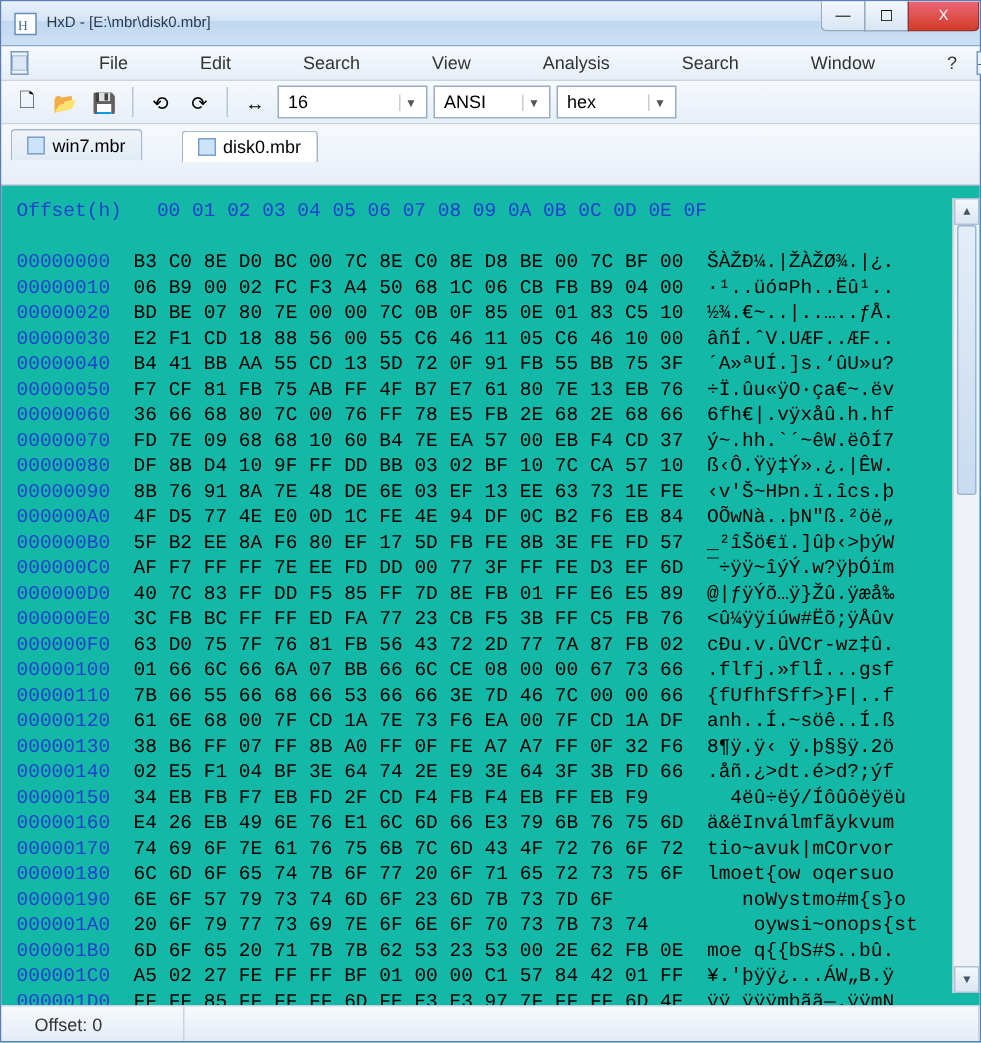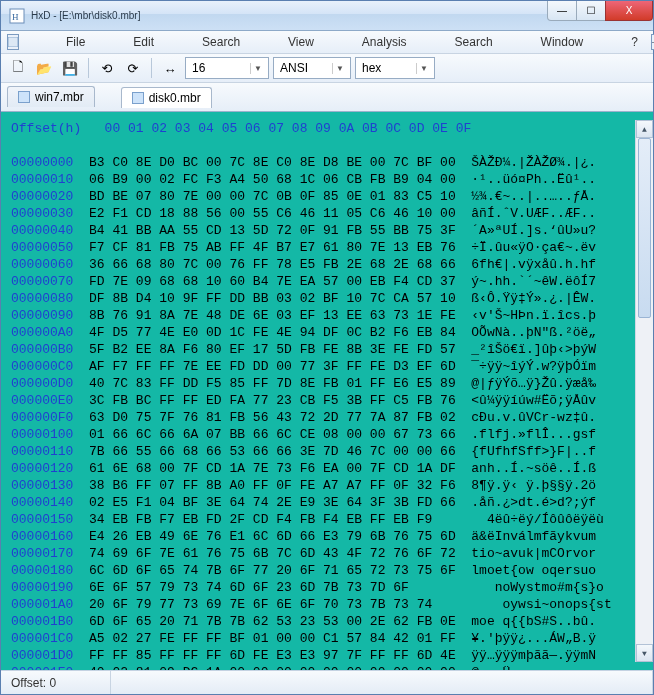--- a/index.html
+++ b/index.html
@@ -66,21 +66,21 @@
   border-radius:3px;
 }
 .sep { width:1px; height:20px; background:#b8c8da; margin:0 3px; }
 .combo {
   height:22px; border:1px solid #97acc4; background:#fff;
   display:flex; align-items:center; padding:0 3px 0 6px; font-size:12px;
 }
 .combo .arrow { margin-left:4px; font-size:8px; color:#555; padding:1px 3px; border-left:1px solid #ccc;}
 .tabbar {
   background: linear-gradient(#f7fafd,#e6eef8);
-  padding: 3px 6px 4px 6px;
+  padding: 3px 6px 16px 6px;
   display:flex; gap:2px;
   border-bottom:1px solid #9ab1cc;
 }
 .tab {
   padding:3px 10px;
   border:1px solid #a8b8cc;
   border-bottom:none;
   background:linear-gradient(#f0f4fa,#e2ebf5);
   border-radius:3px 3px 0 0;
   display:flex;align-items:center;gap:5px;
@@ -107,21 +107,21 @@
 .scrollbar .btn.up{position:absolute;top:0;left:0;right:0;}
 .scrollbar .btn.dn{position:absolute;bottom:0;left:0;right:0;}
 .scrollbar .thumb{position:absolute;top:18px;left:2px;right:2px;height:180px;background:linear-gradient(#e4edf8,#c8dbf0);border:1px solid #9ab4d4;border-radius:2px;}
 .statusbar {
   height:24px;
   background: linear-gradient(#f7fafd,#e4ecf6);
   border-top:1px solid #c4d2e2;
   display:flex; align-items:center;
   font-size:12px; color:#333;
 }
-.status-cell { padding:0 10px; border-right:1px solid #c8d4e2; height:100%; display:flex;align-items:center;}
+.status-cell { padding:0 10px; border-right:1px solid #c8d4e2; height:100%; display:flex;align-items:center;margin-left:12px;}
 .status-cell.wide { flex:1; }
 </style>
 </head>
 <body>
 
 <div class="window">
   <div class="titlebar">
     <span class="icon">
       <svg width="16" height="16">
           <rect x="1" y="1" width="14" height="14" fill="#fff" stroke="#6a8db8"></rect>
@@ -158,21 +158,21 @@
 
   <div class="toolbar">
     <span class="tool-btn">🗋</span>
     <span class="tool-btn">📂</span>
     <span class="tool-btn">💾</span>
     <span class="sep"></span>
     <span class="tool-btn">⟲</span>
     <span class="tool-btn">⟳</span>
     <span class="sep"></span>
     <span class="tool-btn">↔</span>
-    <span class="combo" style="width:84px">
+    <span class="combo" style="width:100px">
       <span>16</span>
       <span style="flex:1"></span>
         <span class="arrow">▼</span>
     </span>
     <span class="combo" style="width:78px">
       <span>ANSI</span>
       <span style="flex:1"></span>
         <span class="arrow">▼</span>
     </span>
     <span class="combo" style="width:80px">

